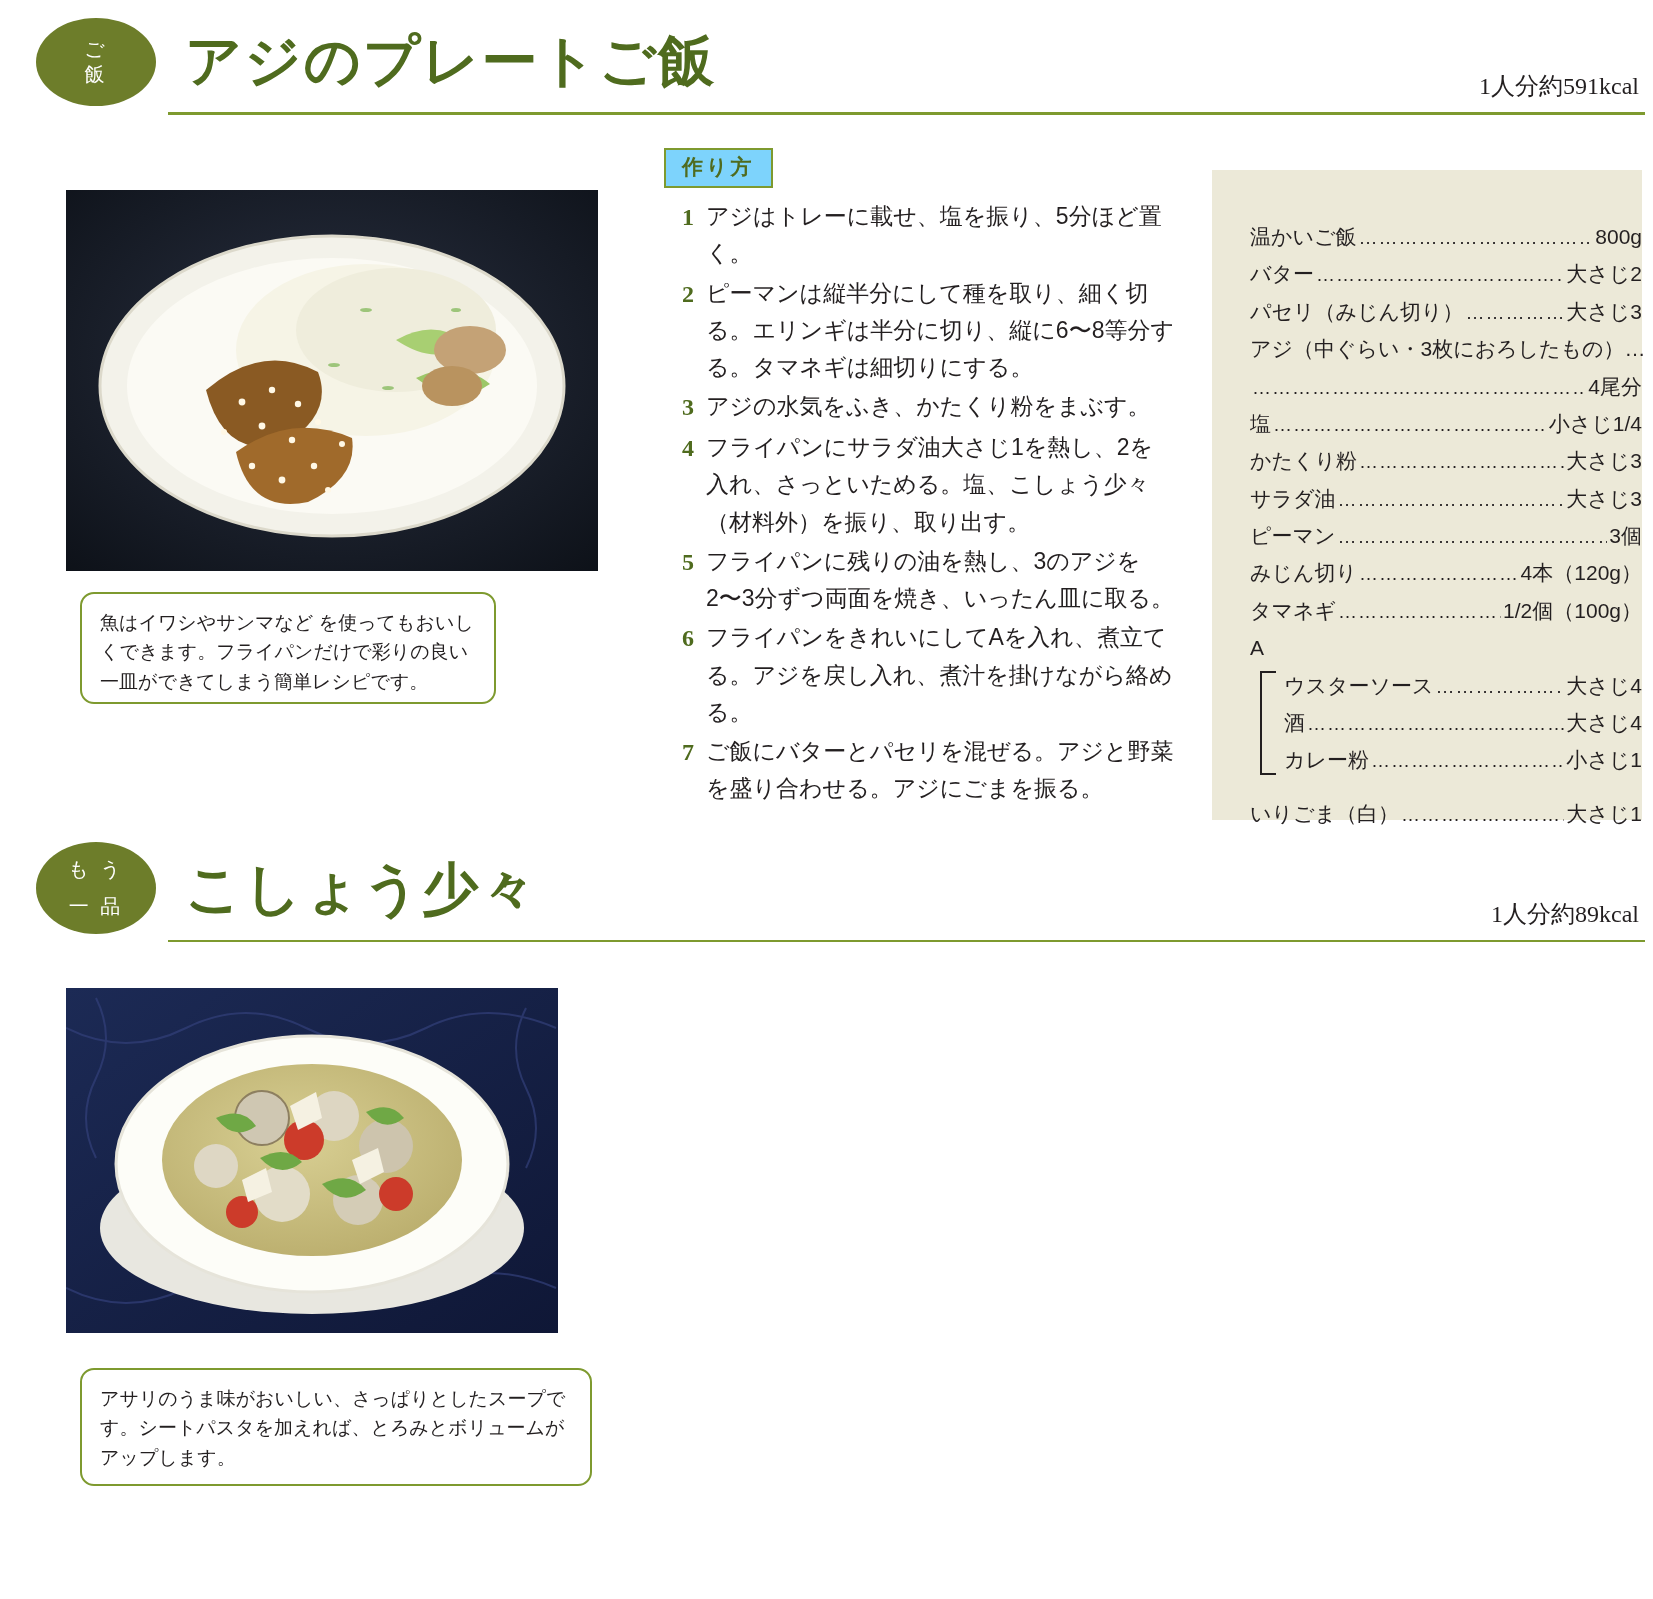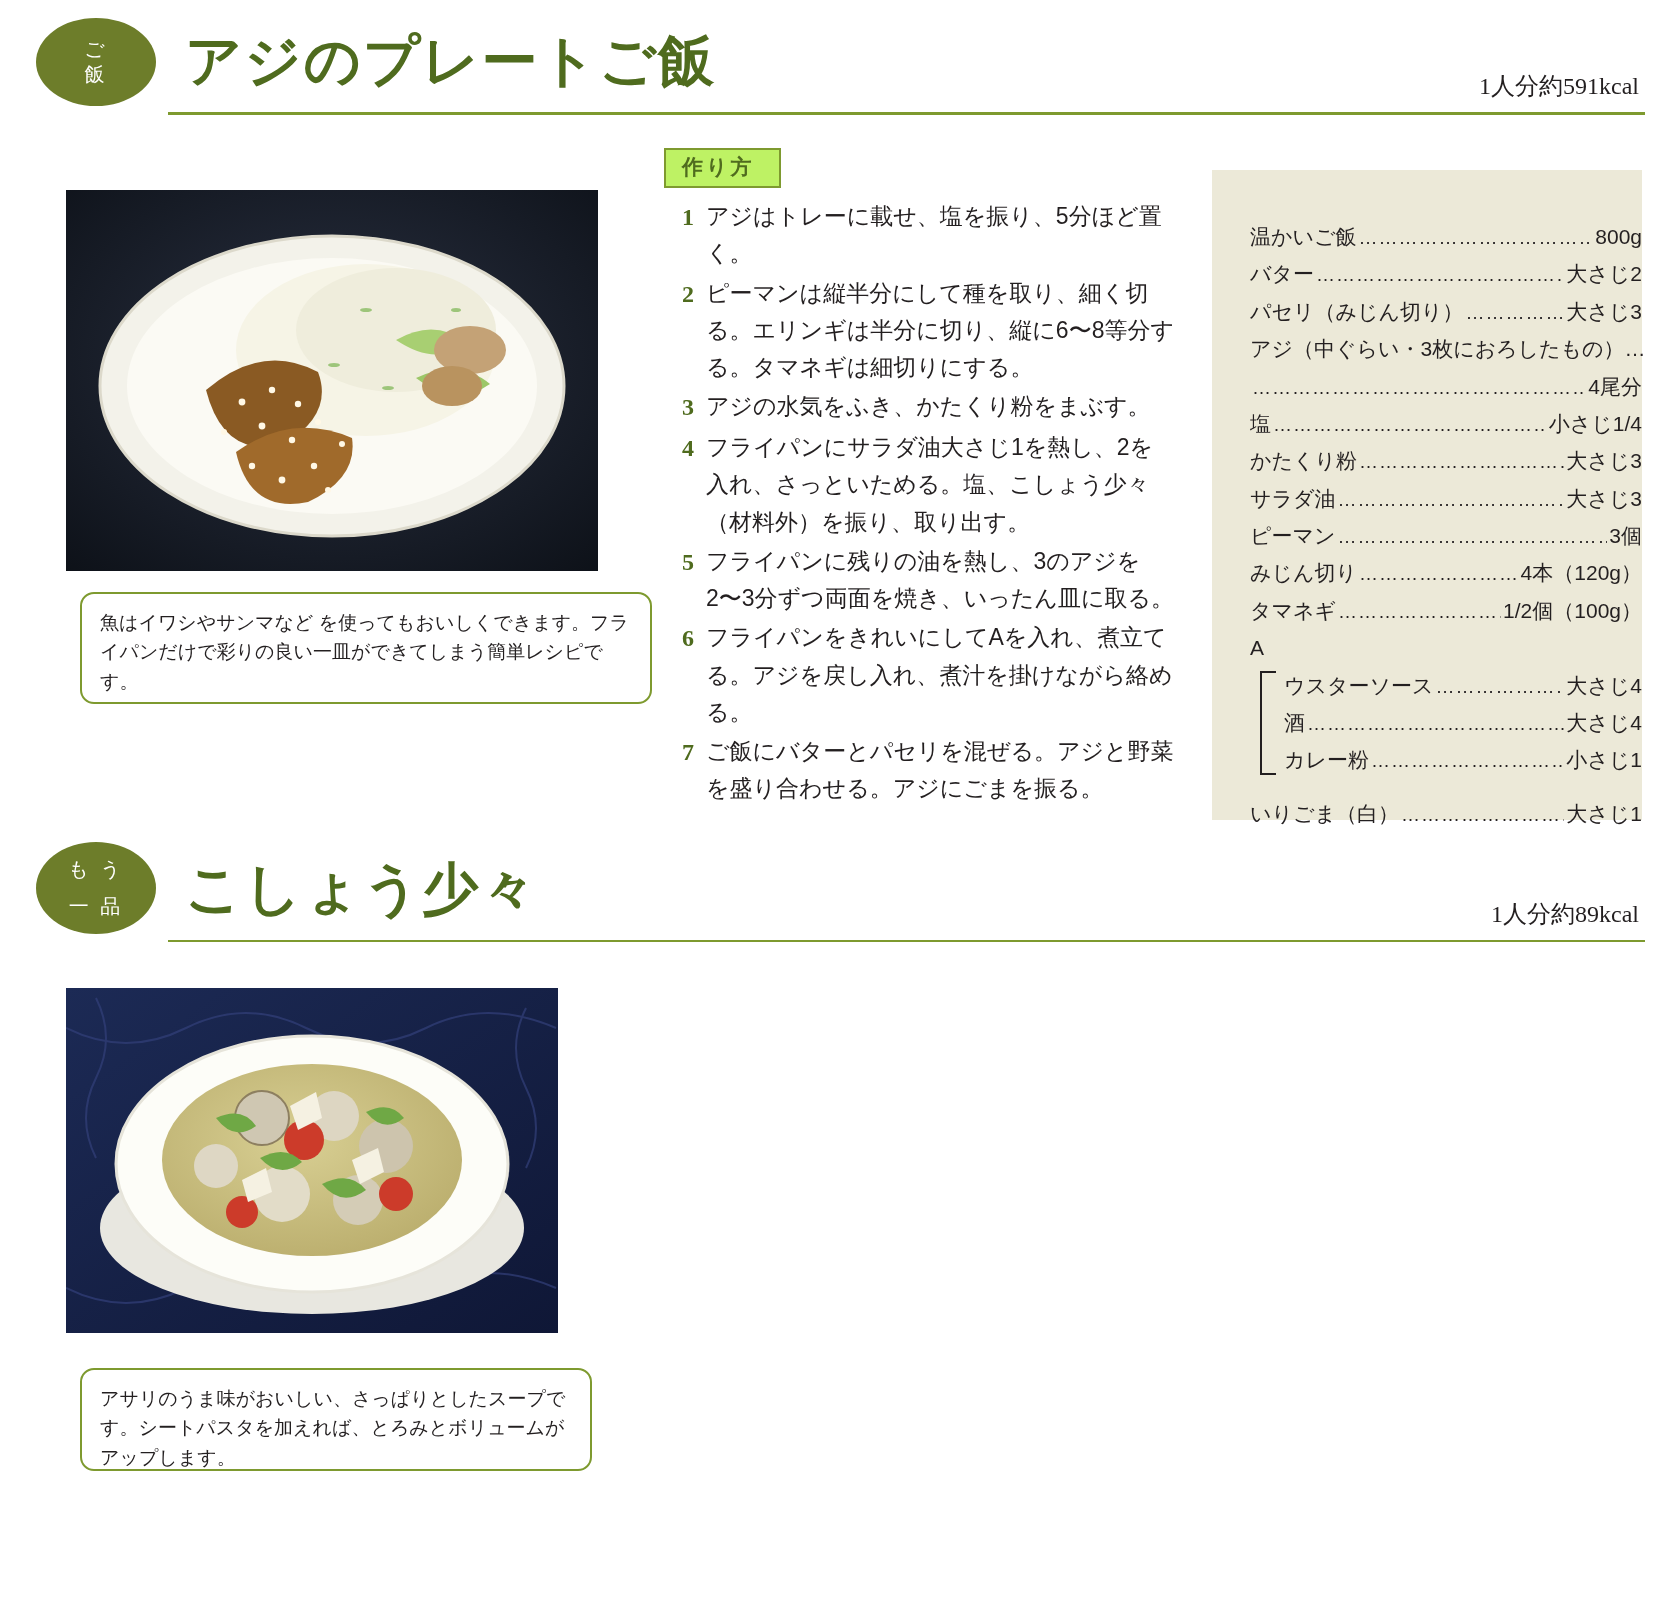--- a/index.html
+++ b/index.html
@@ -57,32 +57,32 @@
 
   
   .note{
     position:absolute;
     border:2px solid #7e9a2f;border-radius:14px;
     padding:14px 18px 16px 18px;
     font-size:19px;line-height:1.55;color:#231f20;
     background:#fff;
     box-sizing:border-box;
   }
-  #note-1{left:80px;top:592px;width:572px;height:112px;}
-  #note-2{left:80px;top:540px;width:512px;height:103px;}
+  #note-1{left:80px;top:592px;width:416px;height:112px;}
+  #note-2{left:80px;top:540px;width:512px;height:118px;}
 
   
   .sect-label{
     position:absolute;
     border:2px solid #7e9a2f;
     color:#4f6b1e;
     font-size:21px;font-weight:bold;
-    padding:3px 24px 5px 16px;
+    padding:3px 16px 5px 16px;
     letter-spacing:3px;
-    background:#bef264;
+    background:#7dd3fc;
   }
   .steps{
     position:absolute;
     font-size:23px;line-height:1.62;
     color:#231f20;
   }
   #steps-1{left:664px;top:198px;width:510px;}
   .step{display:flex;margin-bottom:2px;}
   .step .num{
     color:#4f6b1e;font-weight:bold;

